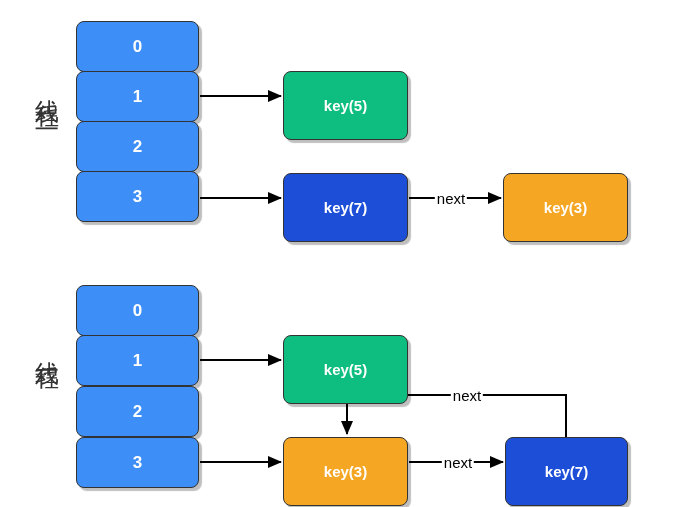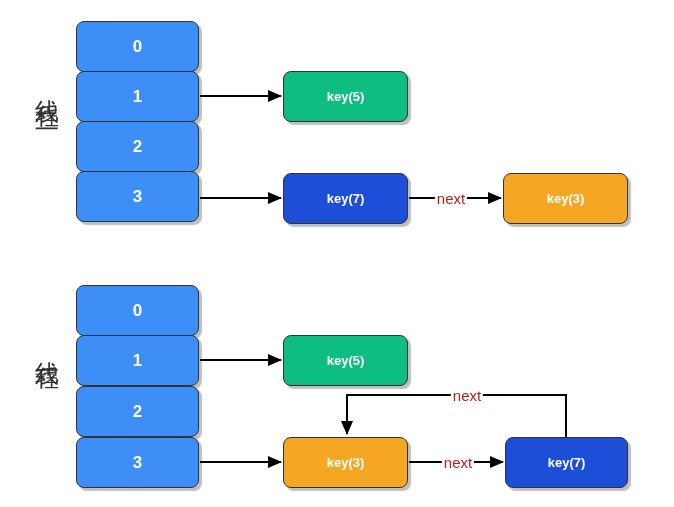--- a/index.html
+++ b/index.html
@@ -45,42 +45,42 @@
     display: flex;
     align-items: center;
     justify-content: center;
     color: #ffffff;
     font-weight: bold;
     font-size: 17px;
   }
   .keynode {
     position: absolute;
     width: 125px;
-    height: 51px;
+    height: 69px;
     box-sizing: border-box;
     border: 1.5px solid #333333;
     border-radius: 8px;
     box-shadow: 3px 3px 1px rgba(0,0,0,0.25);
     display: flex;
     align-items: center;
     justify-content: center;
     color: #ffffff;
     font-weight: bold;
-    font-size: 13px;
+    font-size: 15px;
   }
   .keynode.green  { background: #0ebd80; }
   .keynode.pink   { background: #1d4ed8; }
   .keynode.orange { background: #f5a623; text-align: right; }
   .edge-label {
     position: absolute;
     transform: translate(-50%, -50%);
     background: #ffffff;
     padding: 0 2px;
     font-size: 15px;
-    color: #b91c1c;
+    color: #000000;
     white-space: nowrap;
   }
 </style>
 </head>
 <body>
 
 <div class="canvas">
 
   <svg class="edges-svg" viewBox="0 0 674 507">
     <defs>

